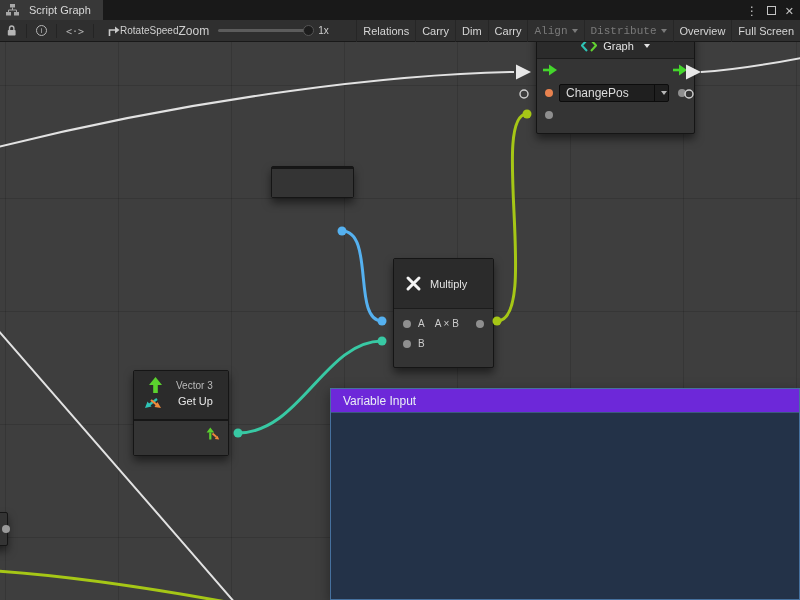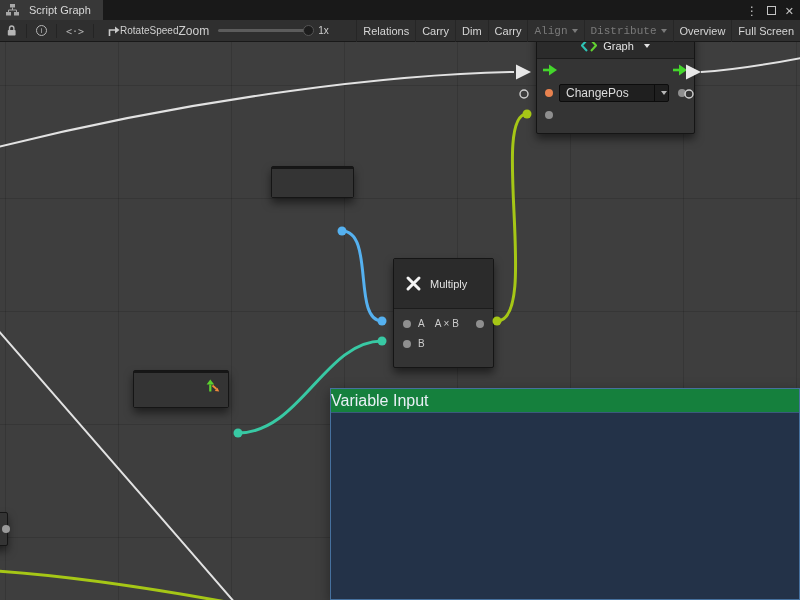--- a/index.html
+++ b/index.html
@@ -112,22 +112,22 @@
   .node-vector .body { height:34px; background:#343434; position:relative; }
   .vporticon { position:absolute; right:7px; top:6px; }
 
   
   .node-sliver { left:-12px; top:512px; width:20px; height:34px; }
 
   
   .varpanel { position:absolute; left:330px; top:388px; width:470px; height:212px;
     border:1px solid #46719e; background:rgba(34,50,73,0.96); z-index:3;
     box-shadow:0 4px 12px rgba(0,0,0,0.4); }
-  .varpanel .vhead { height:24px; background:#15803d; border-bottom:1px solid #3a5a7c;
-    display:flex; align-items:center; color:#e9eff6; font-size:16px; }
+  .varpanel .vhead { height:24px; background:#6d28d9; border-bottom:1px solid #3a5a7c;
+    display:flex; align-items:center; padding-left:12px; color:#e9eff6; font-size:12px; }
 </style>
 </head>
 <body>
 
 <div class="canvas"></div>
 
 <div class="varpanel">
   <div class="vhead">
     <span>Variable Input</span>
   </div>
@@ -189,20 +189,34 @@
       <span class="pdot"></span>
     </div>
     <div class="prow">
       <span class="pdot"></span>
       <span class="plbl">B</span>
     </div>
   </div>
 </div>
 
 <div class="node node-vector">
+  <div class="node-header">
+    <svg class="vup" width="15" height="17" viewBox="0 0 15 17">
+      <polygon points="7.5,0 14,8 1,8" fill="#5bd12e"></polygon>
+      <rect x="5.2" y="8" width="4.6" height="8" fill="#5bd12e"></rect>
+    </svg>
+    <svg class="vdiag" width="20" height="13" viewBox="0 0 20 13">
+      <path d="M14 2 L6 8" stroke="#2ec4b6" stroke-width="2.2"></path>
+      <polygon points="2,11 8.5,9.5 4.5,4.5" fill="#2ec4b6"></polygon>
+      <path d="M8 3 L14 8" stroke="#f08a3c" stroke-width="2.2"></path>
+      <polygon points="18,11 11.5,10 14.5,5" fill="#f08a3c"></polygon>
+    </svg>
+    <span class="vtype">Vector 3</span>
+    <span class="vtitle">Get Up</span>
+  </div>
   <div class="divider"></div>
   <div class="body">
     <svg class="vporticon" width="15" height="15" viewBox="0 0 15 15">
       <polygon points="4.3,0.5 8.2,5.5 0.6,5.5" fill="#5bd12e"></polygon>
       <rect x="3.2" y="5.5" width="2.2" height="7" fill="#5bd12e"></rect>
       <path d="M6.5 6.5 L10.5 10" stroke="#f08a3c" stroke-width="1.8"></path>
       <polygon points="13.2,12.6 8.8,11.9 11.4,8.7" fill="#f08a3c"></polygon>
     </svg>
   </div>
 </div>

